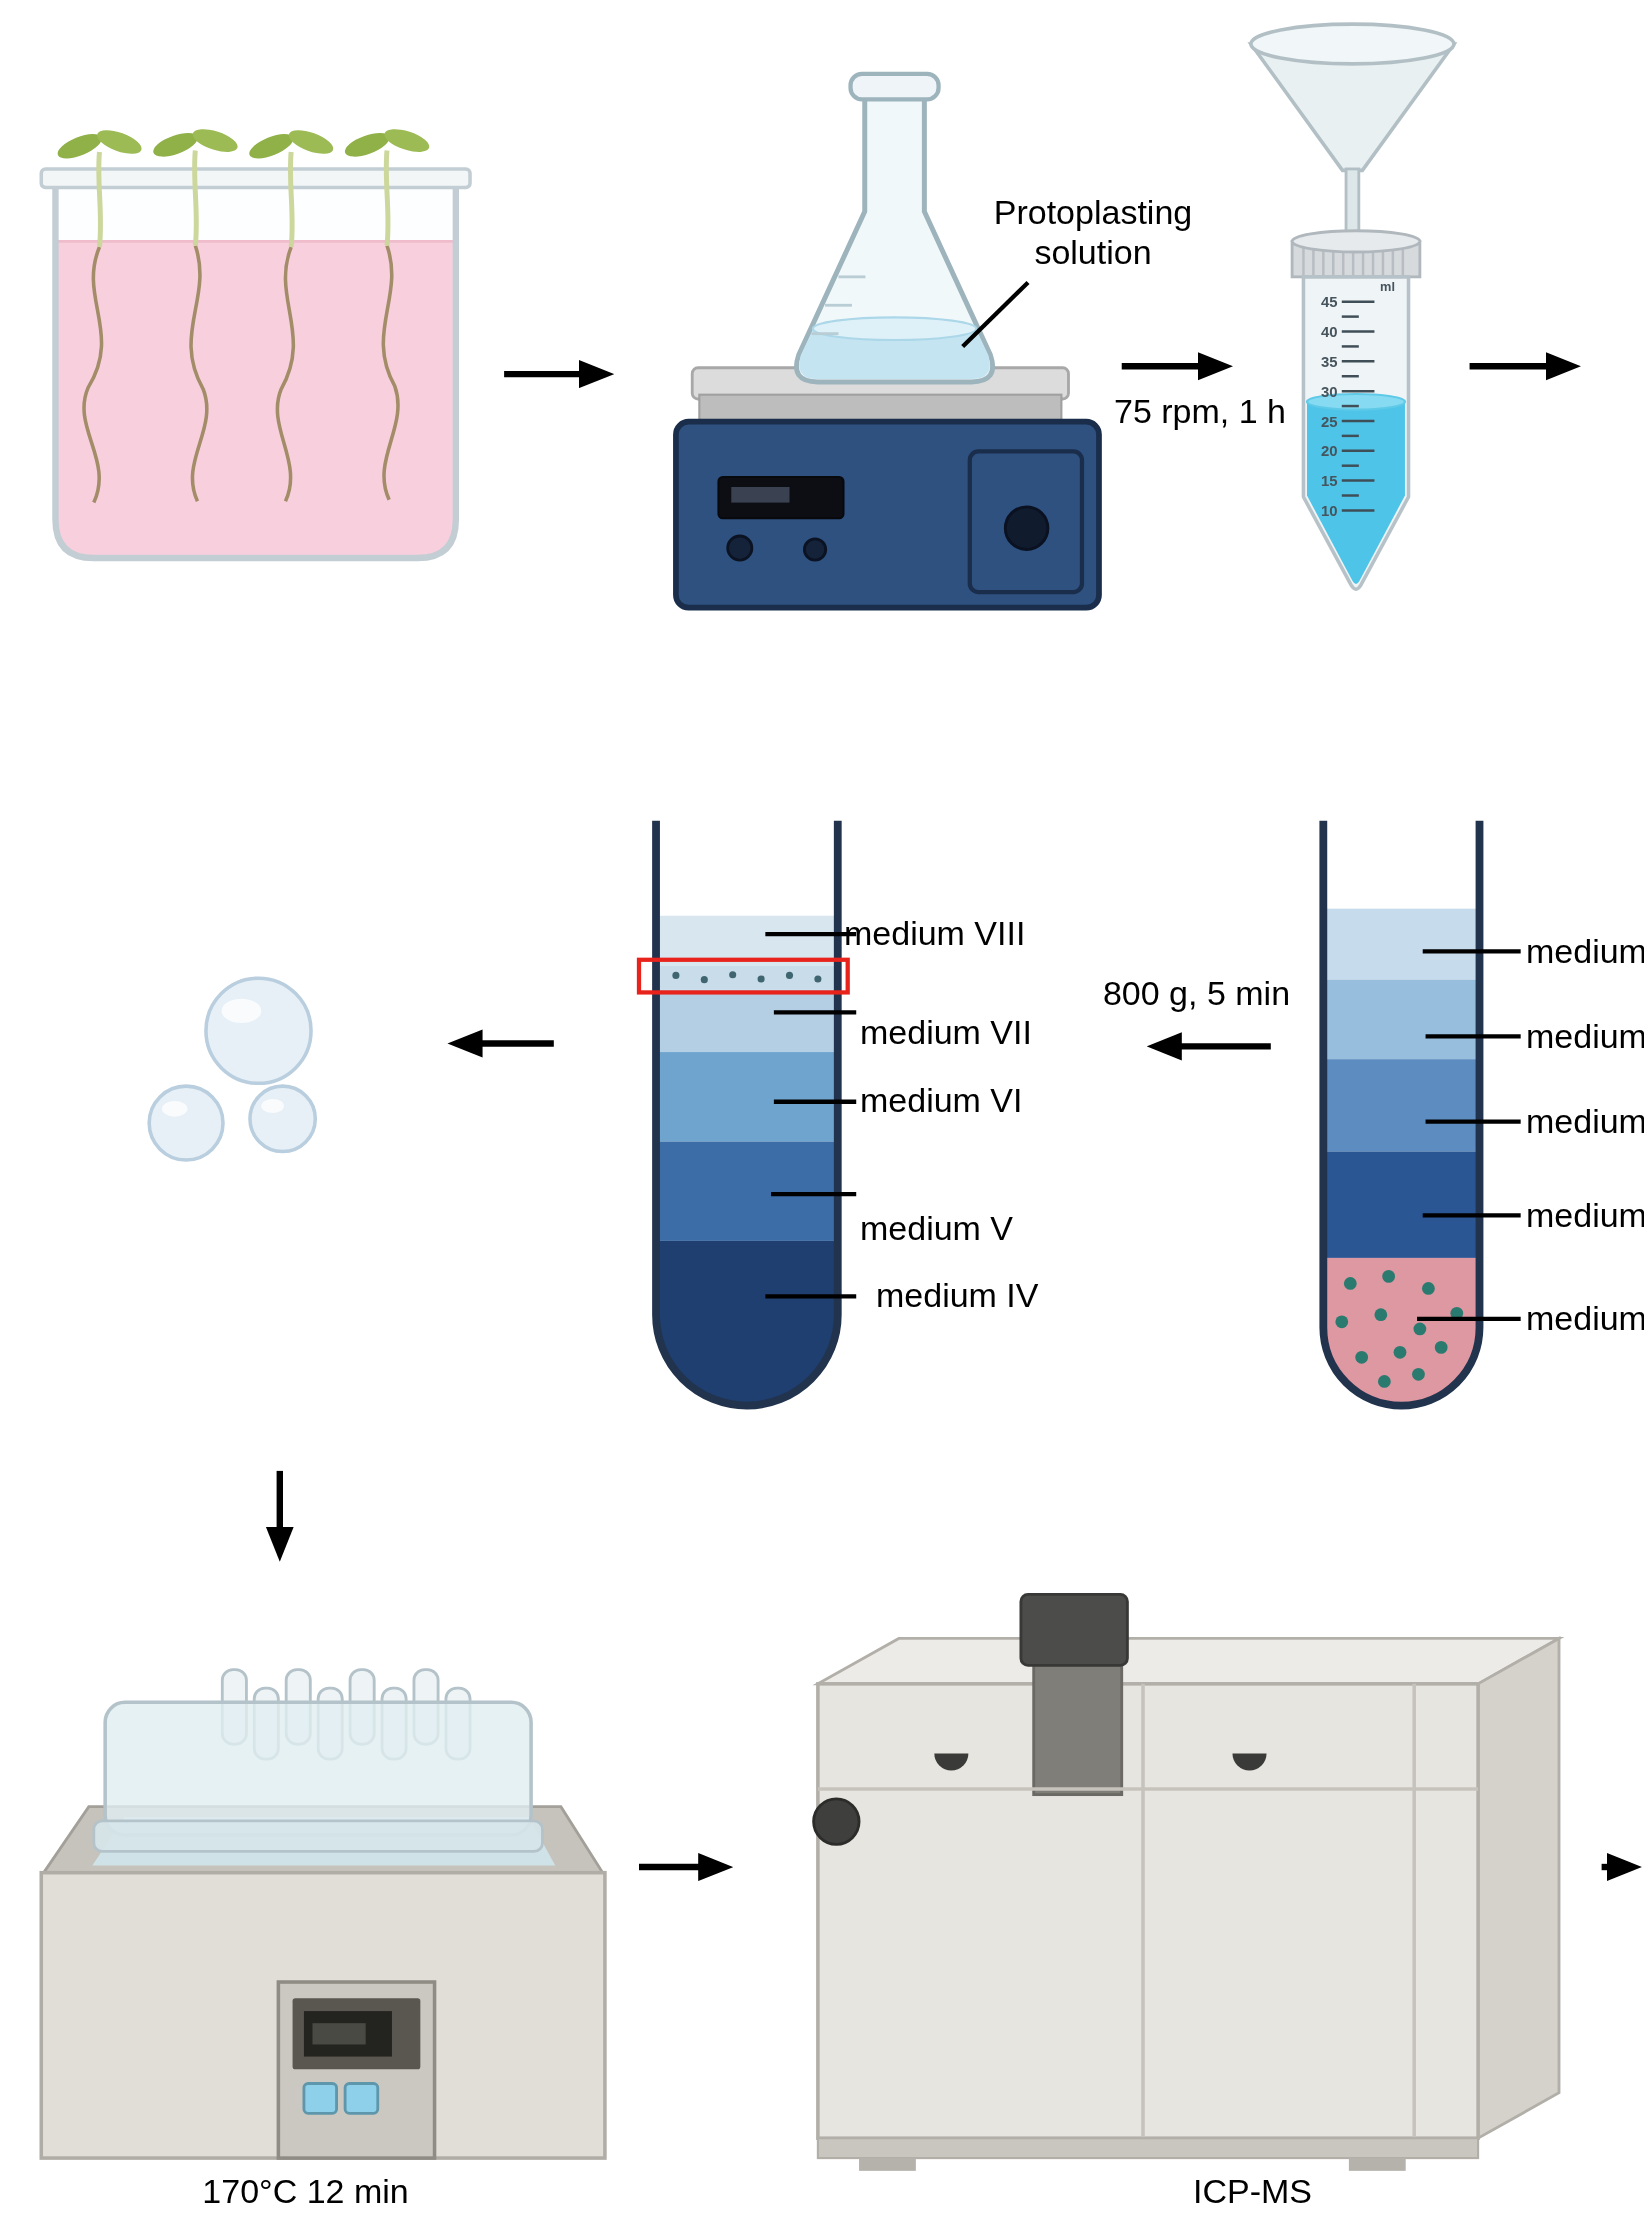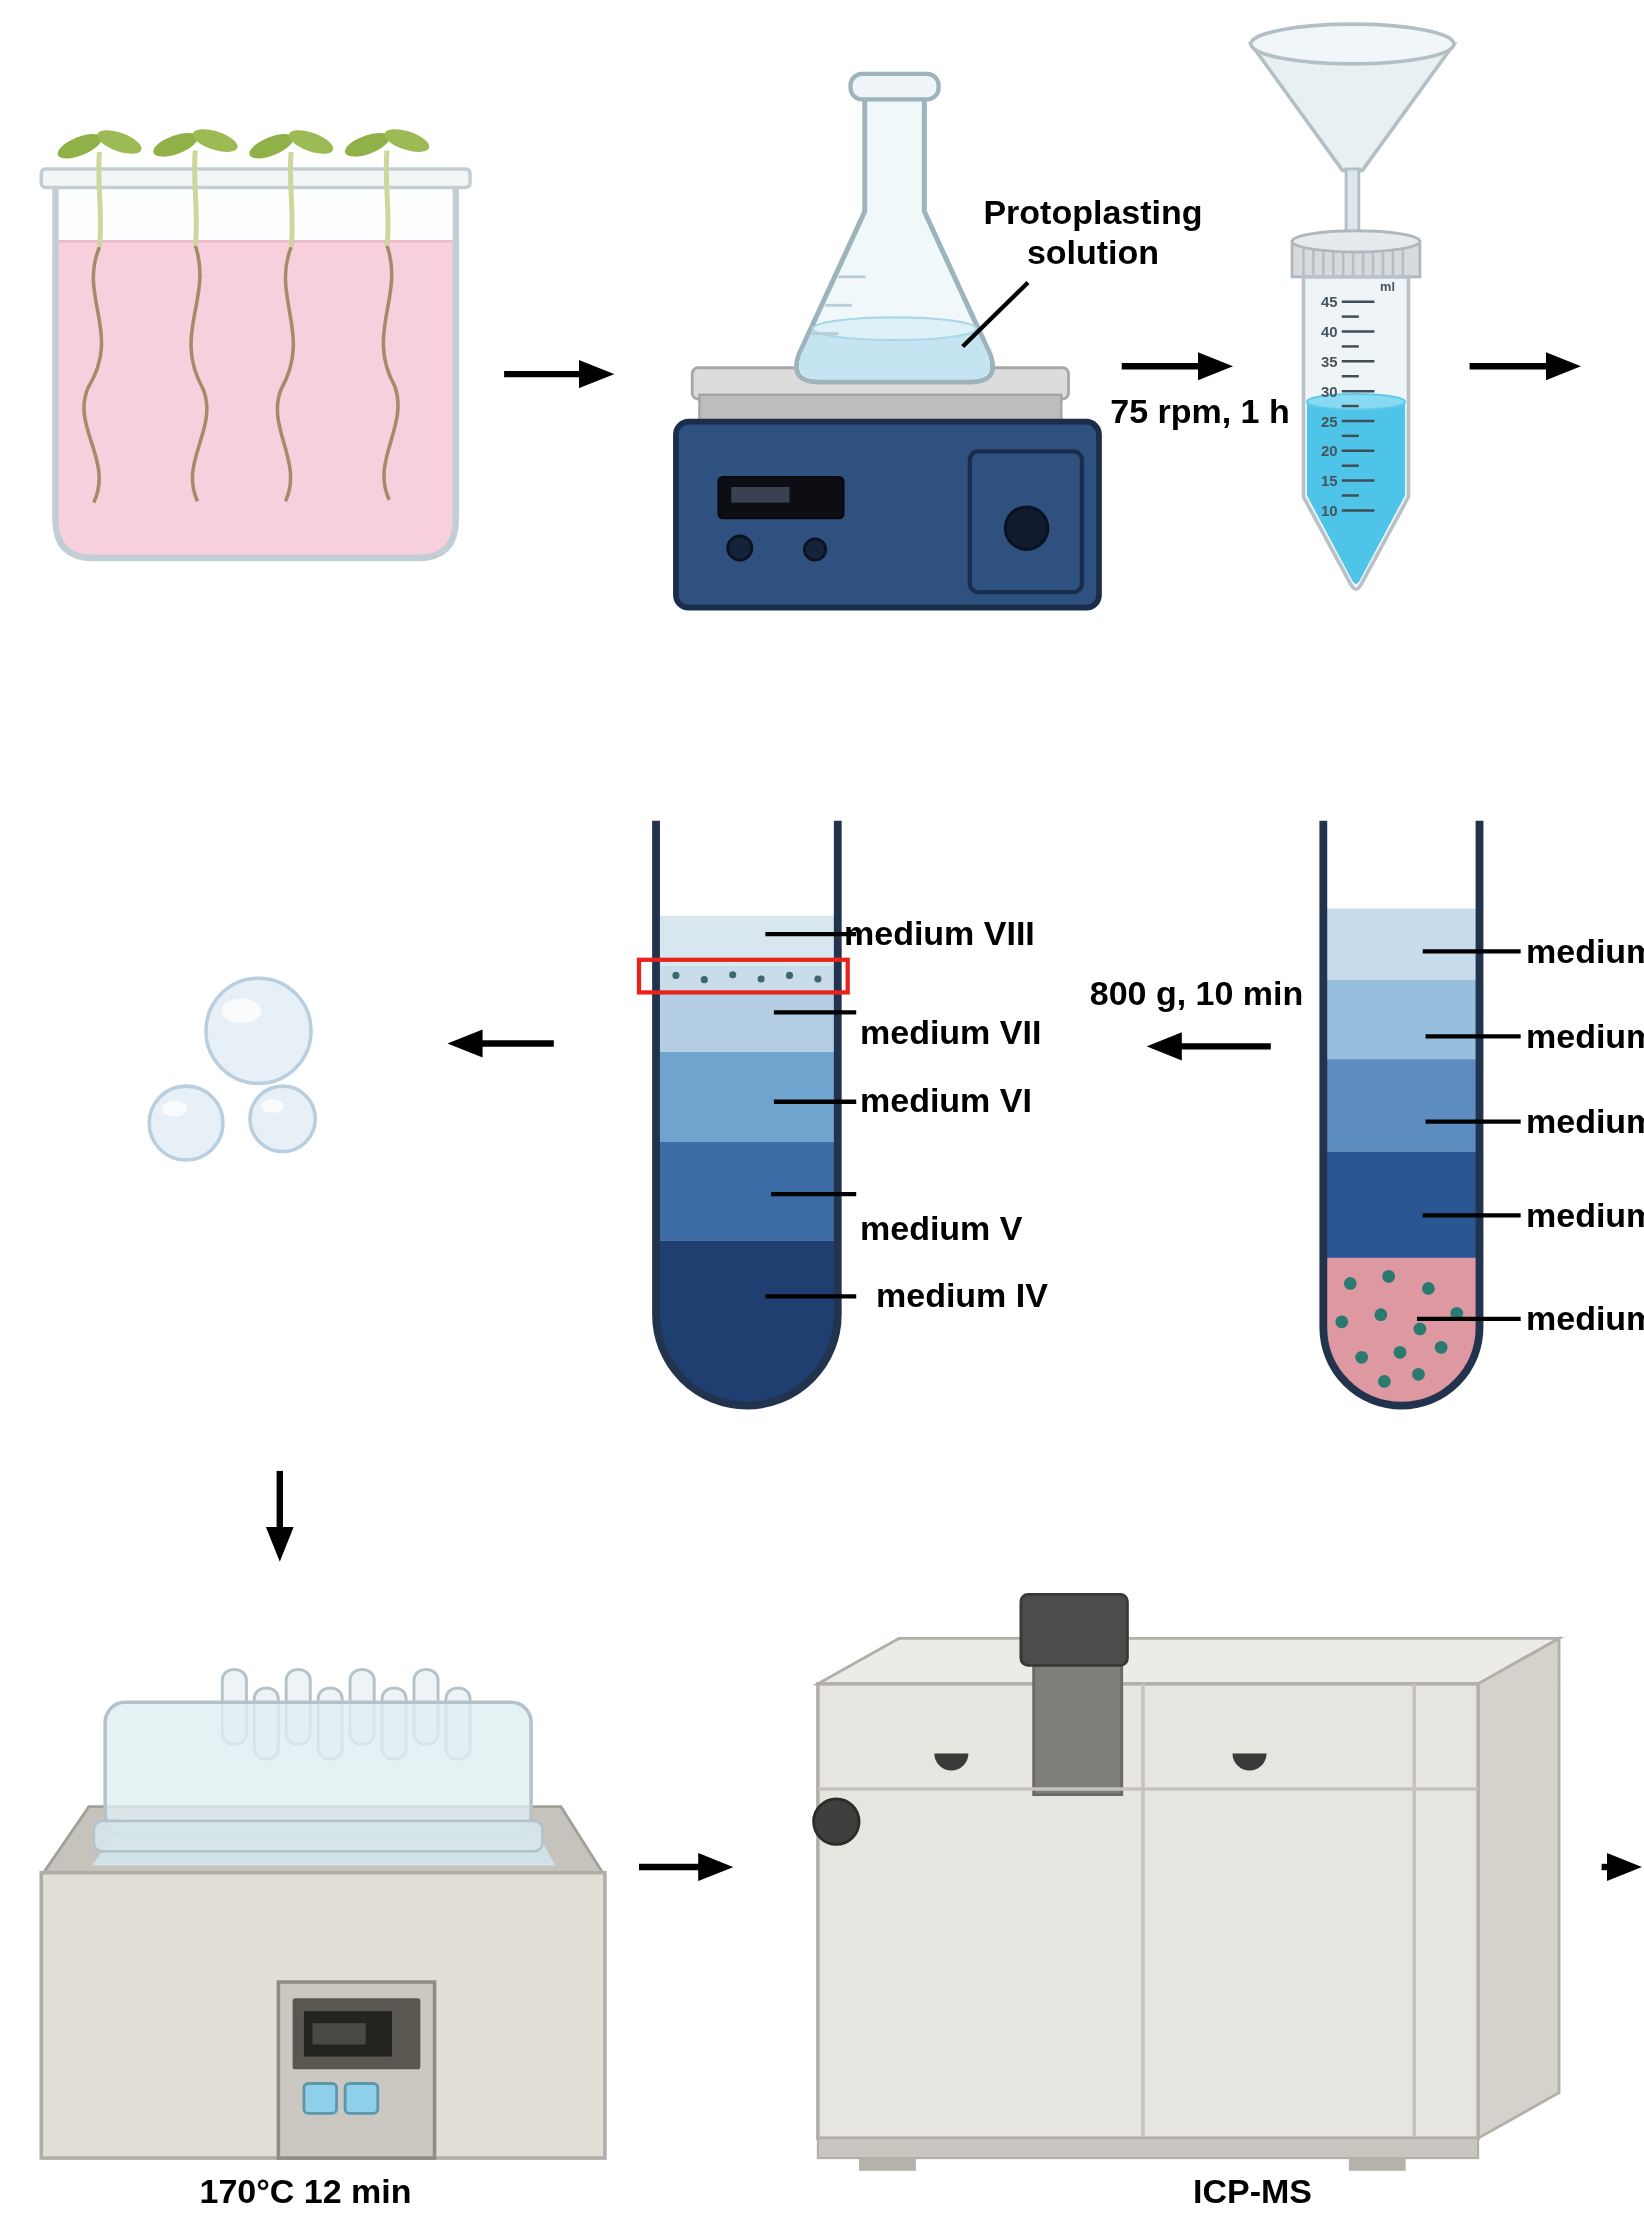--- a/index.html
+++ b/index.html
@@ -2,21 +2,21 @@
 <html style="font-size:11.4px"><head>
 <meta charset="utf-8">
 <style>
   html,body{margin:0;padding:0;background:#fff;}
   .canvas{
     position:relative;width:1645px;height:2239px;background:#ffffff;
     overflow:hidden;font-family:"Liberation Sans",sans-serif;
   }
   svg.art{position:absolute;left:0;top:0;}
   .lbl{
-    position:absolute;font-weight:bold;font-size:34px;color:#000;
+    position:absolute;font-weight:normal;font-size:34px;color:#000;
     line-height:1.18;white-space:nowrap;
   }
   .lbl.center{text-align:center;}
   .scale-num{font-family:"Liberation Sans",sans-serif;font-size:21px;font-weight:bold;fill:#46545d;}
   .scale-unit{font-family:"Liberation Sans",sans-serif;font-size:18px;font-weight:bold;fill:#46545d;}
 </style>
 </head>
 <body>
 
 <div class="canvas">
@@ -273,21 +273,21 @@
 </div>
 
 <div class="lbl center" style="left:1065px;top:391px;width:270px;">75 rpm, 1 h</div>
 
 <div class="lbl" style="left:844px;top:913px;">medium VIII</div>
 <div class="lbl" style="left:860px;top:991px;margin-top:21px;">medium VII</div>
 <div class="lbl" style="left:860px;top:1080px;">medium VI</div>
 <div class="lbl" style="left:860px;top:1172px;margin-top:36px;">medium V</div>
 <div class="lbl" style="left:860px;top:1275px;margin-left:16px;">medium IV</div>
 
-<div class="lbl center" style="left:1033px;top:973px;width:327px;">800 g, 10 min</div>
+<div class="lbl center" style="left:1033px;top:973px;width:327px;">800 g, 5 min</div>
 
 <div class="lbl" style="left:1526px;top:931px;">medium</div>
 <div class="lbl" style="left:1526px;top:1016px;">medium</div>
 <div class="lbl" style="left:1526px;top:1101px;">medium</div>
 <div class="lbl" style="left:1526px;top:1195px;">medium</div>
 <div class="lbl" style="left:1526px;top:1298px;">medium</div>
 
 <div class="lbl center" style="left:128px;top:2171px;width:355px;">170°C 12 min</div>
 <div class="lbl center" style="left:1107px;top:2171px;width:291px;">ICP-MS</div>
 

